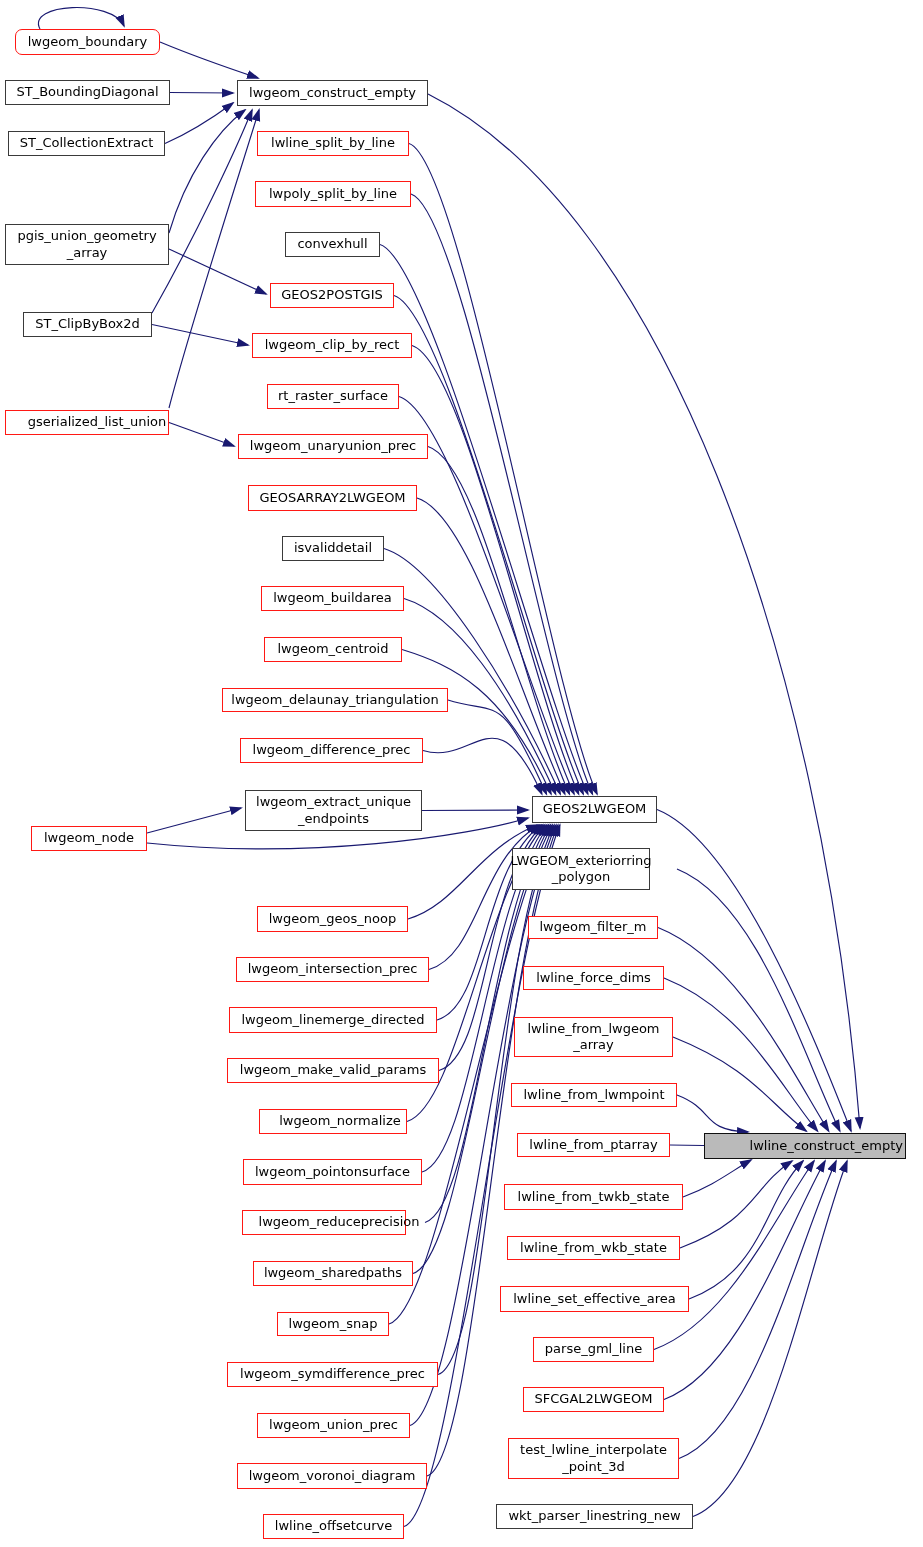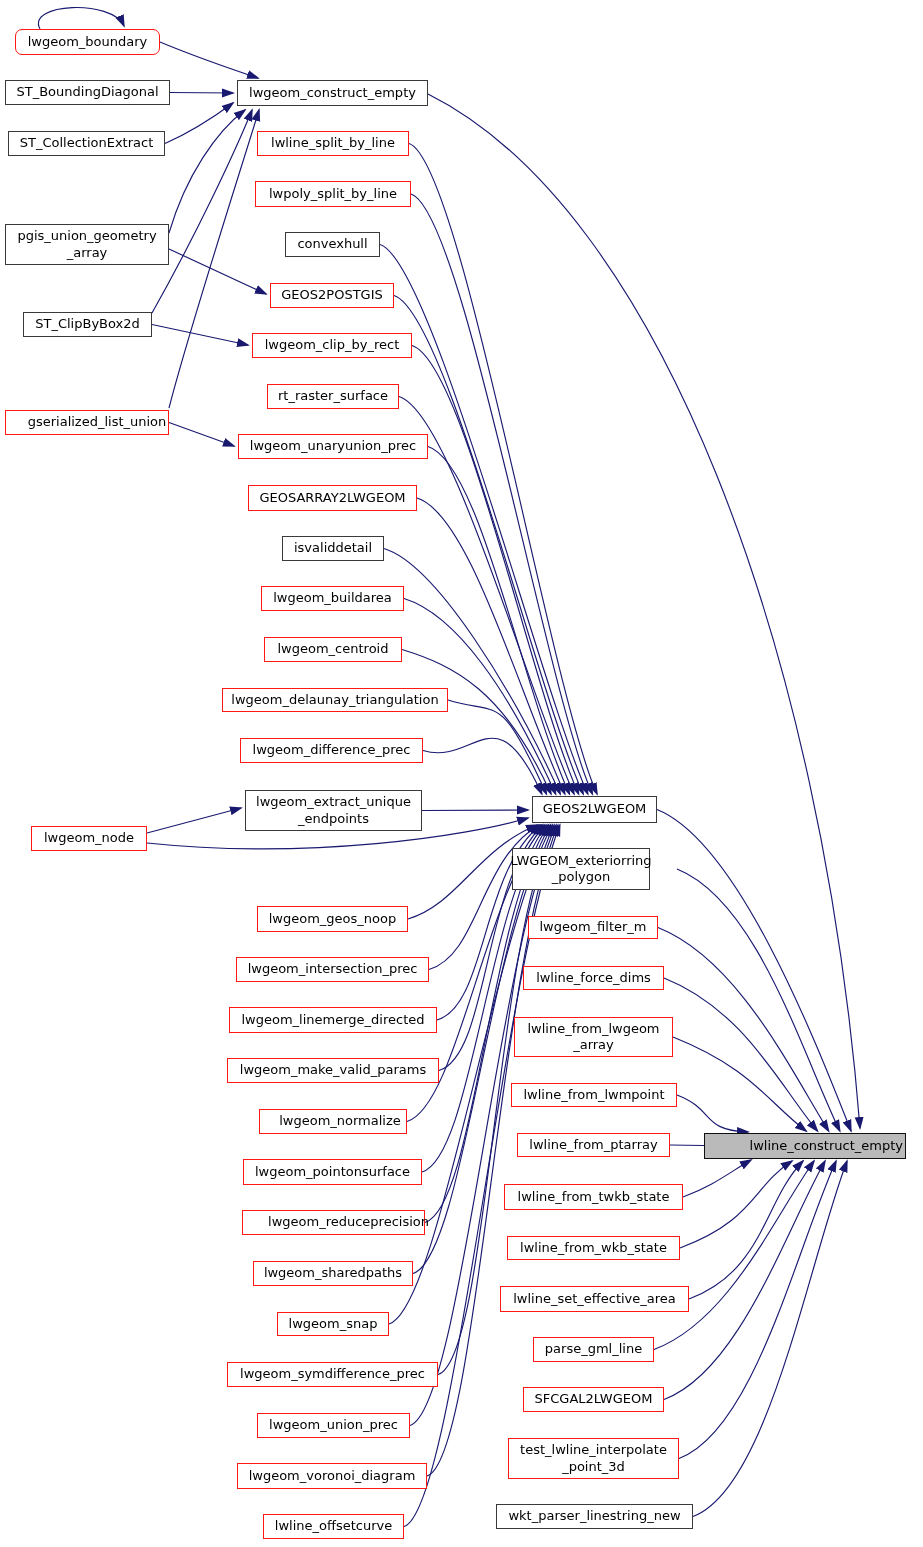--- a/index.html
+++ b/index.html
@@ -163,21 +163,21 @@
   </div>
       <div class="n red" style="left: 227px; top: 1058px; width: 212px; height: 25px;">
     <span class="lbl">lwgeom_make_valid_params</span>
   </div>
       <div class="n red" style="left: 259px; top: 1109px; width: 148px; height: 25px; padding-left: 14px;">
     <span class="lbl">lwgeom_normalize</span>
   </div>
       <div class="n red" style="left: 243px; top: 1159px; width: 179px; height: 26px;">
     <span class="lbl">lwgeom_pointonsurface</span>
   </div>
-      <div class="n red" style="left: 242px; top: 1210px; width: 183px; height: 25px; padding-left: 30px;">
+      <div class="n red" style="left: 242px; top: 1210px; width: 164px; height: 25px; padding-left: 30px;">
     <span class="lbl">lwgeom_reduceprecision</span>
   </div>
       <div class="n red" style="left: 253px; top: 1261px; width: 160px; height: 25px;">
     <span class="lbl">lwgeom_sharedpaths</span>
   </div>
       <div class="n red" style="left: 277px; top: 1312px; width: 112px; height: 24px;">
     <span class="lbl">lwgeom_snap</span>
   </div>
       <div class="n red" style="left: 227px; top: 1362px; width: 211px; height: 25px;">
     <span class="lbl">lwgeom_symdifference_prec</span>

